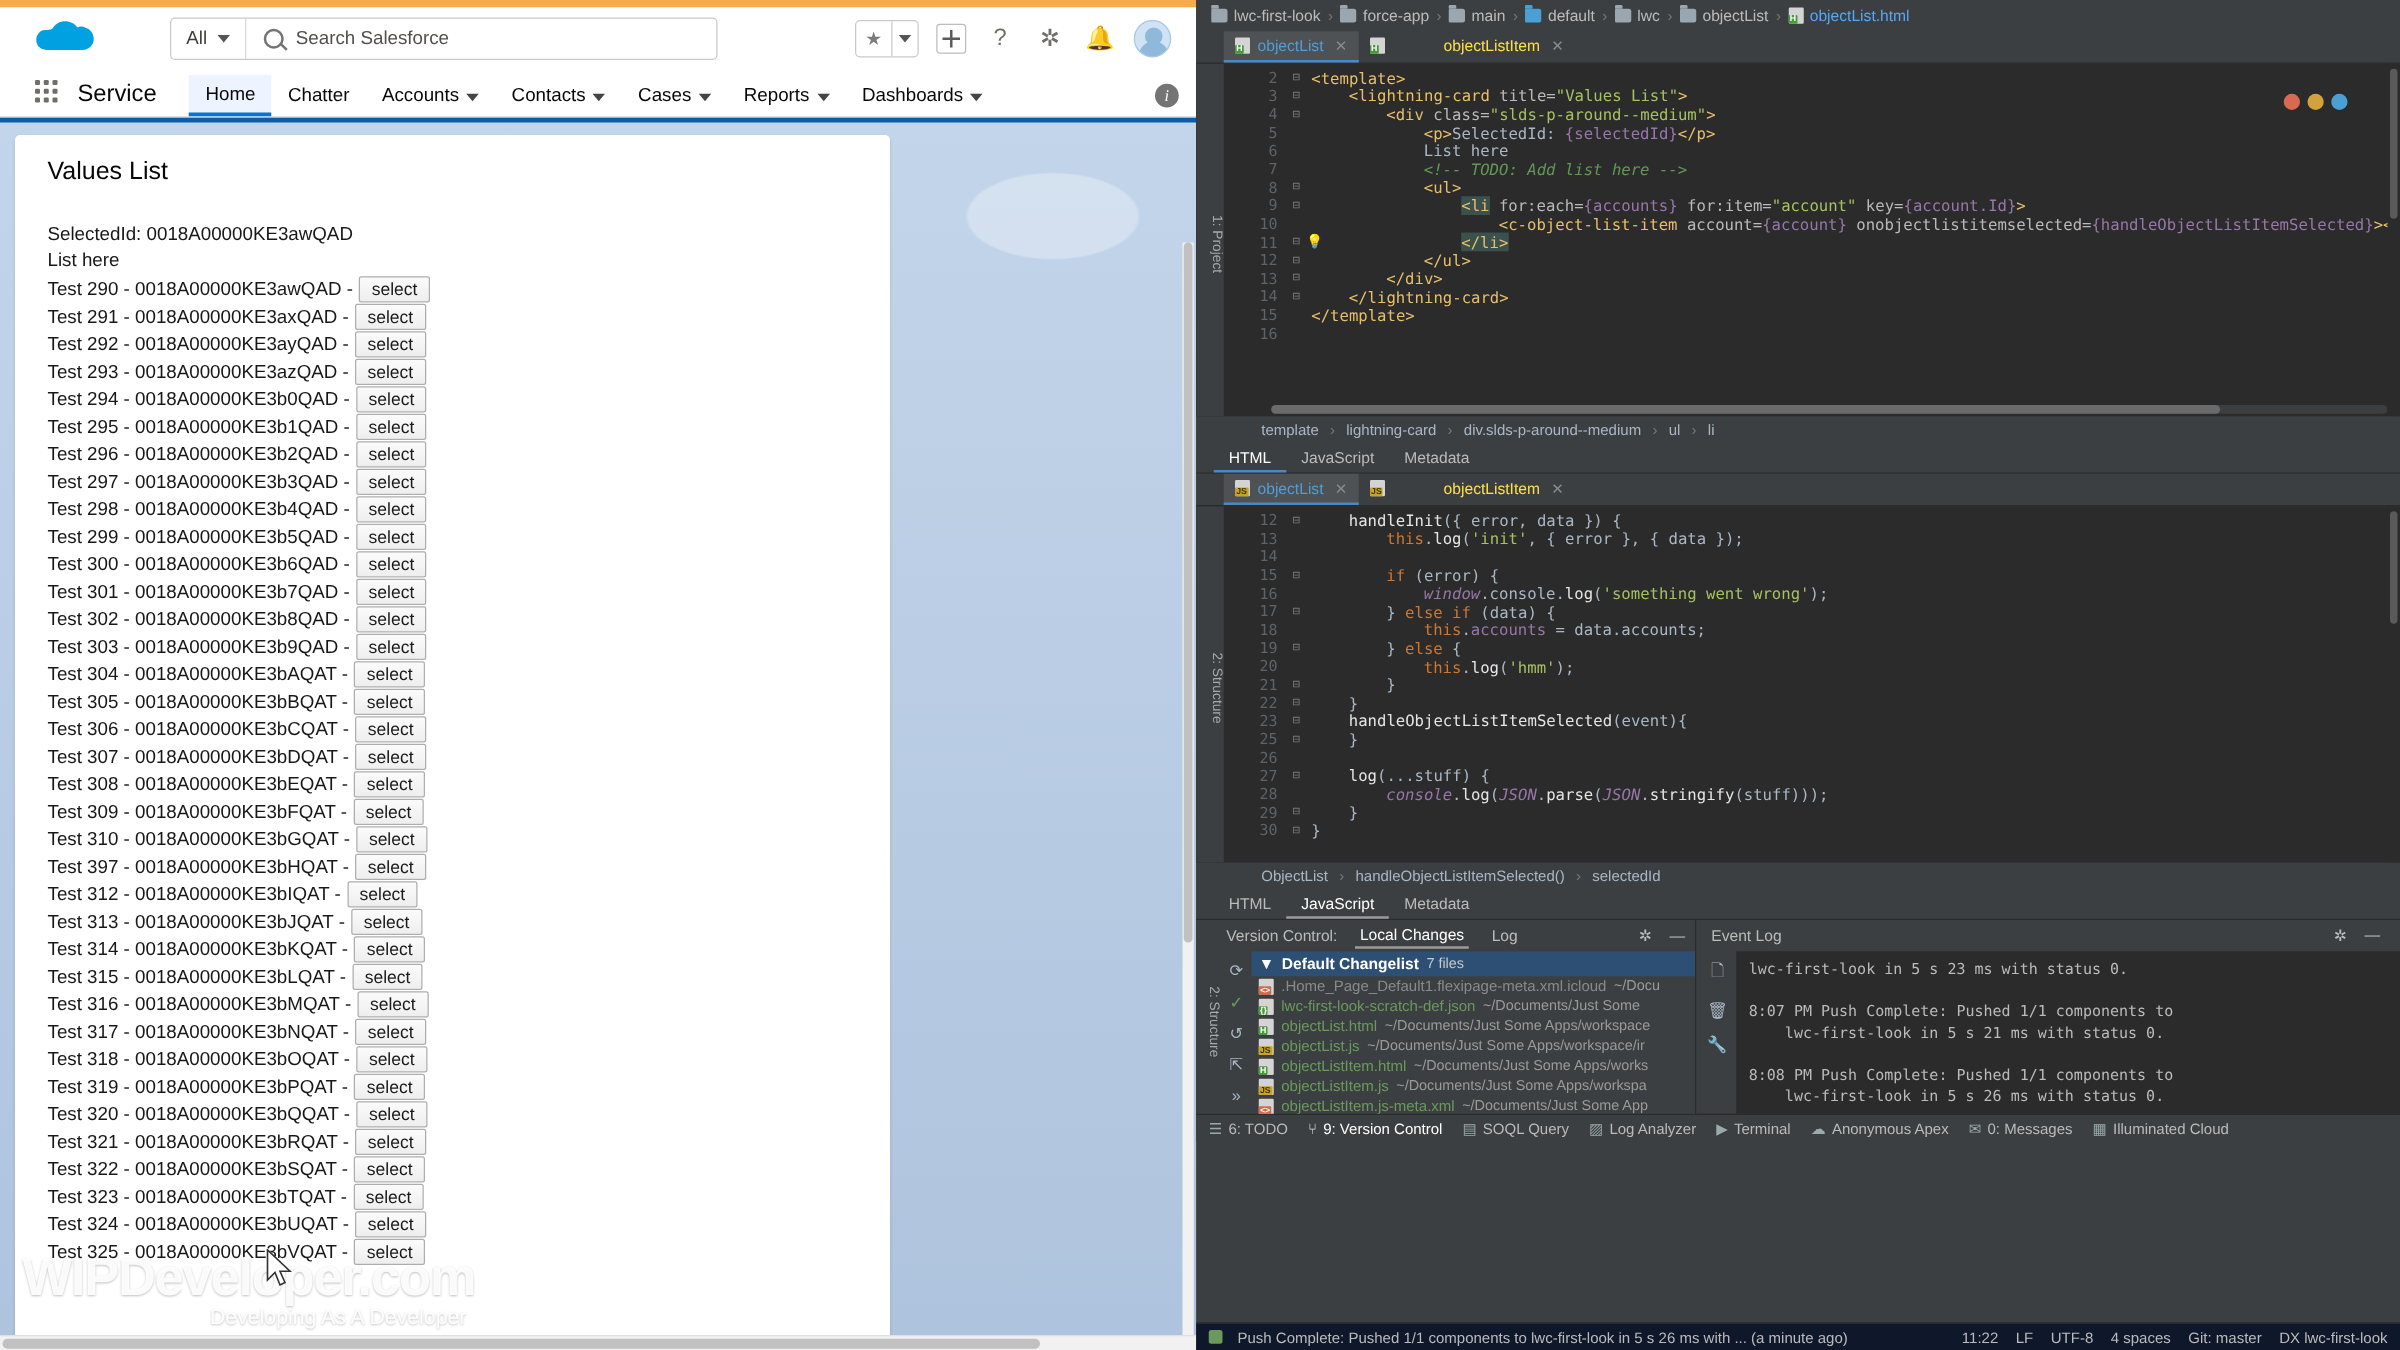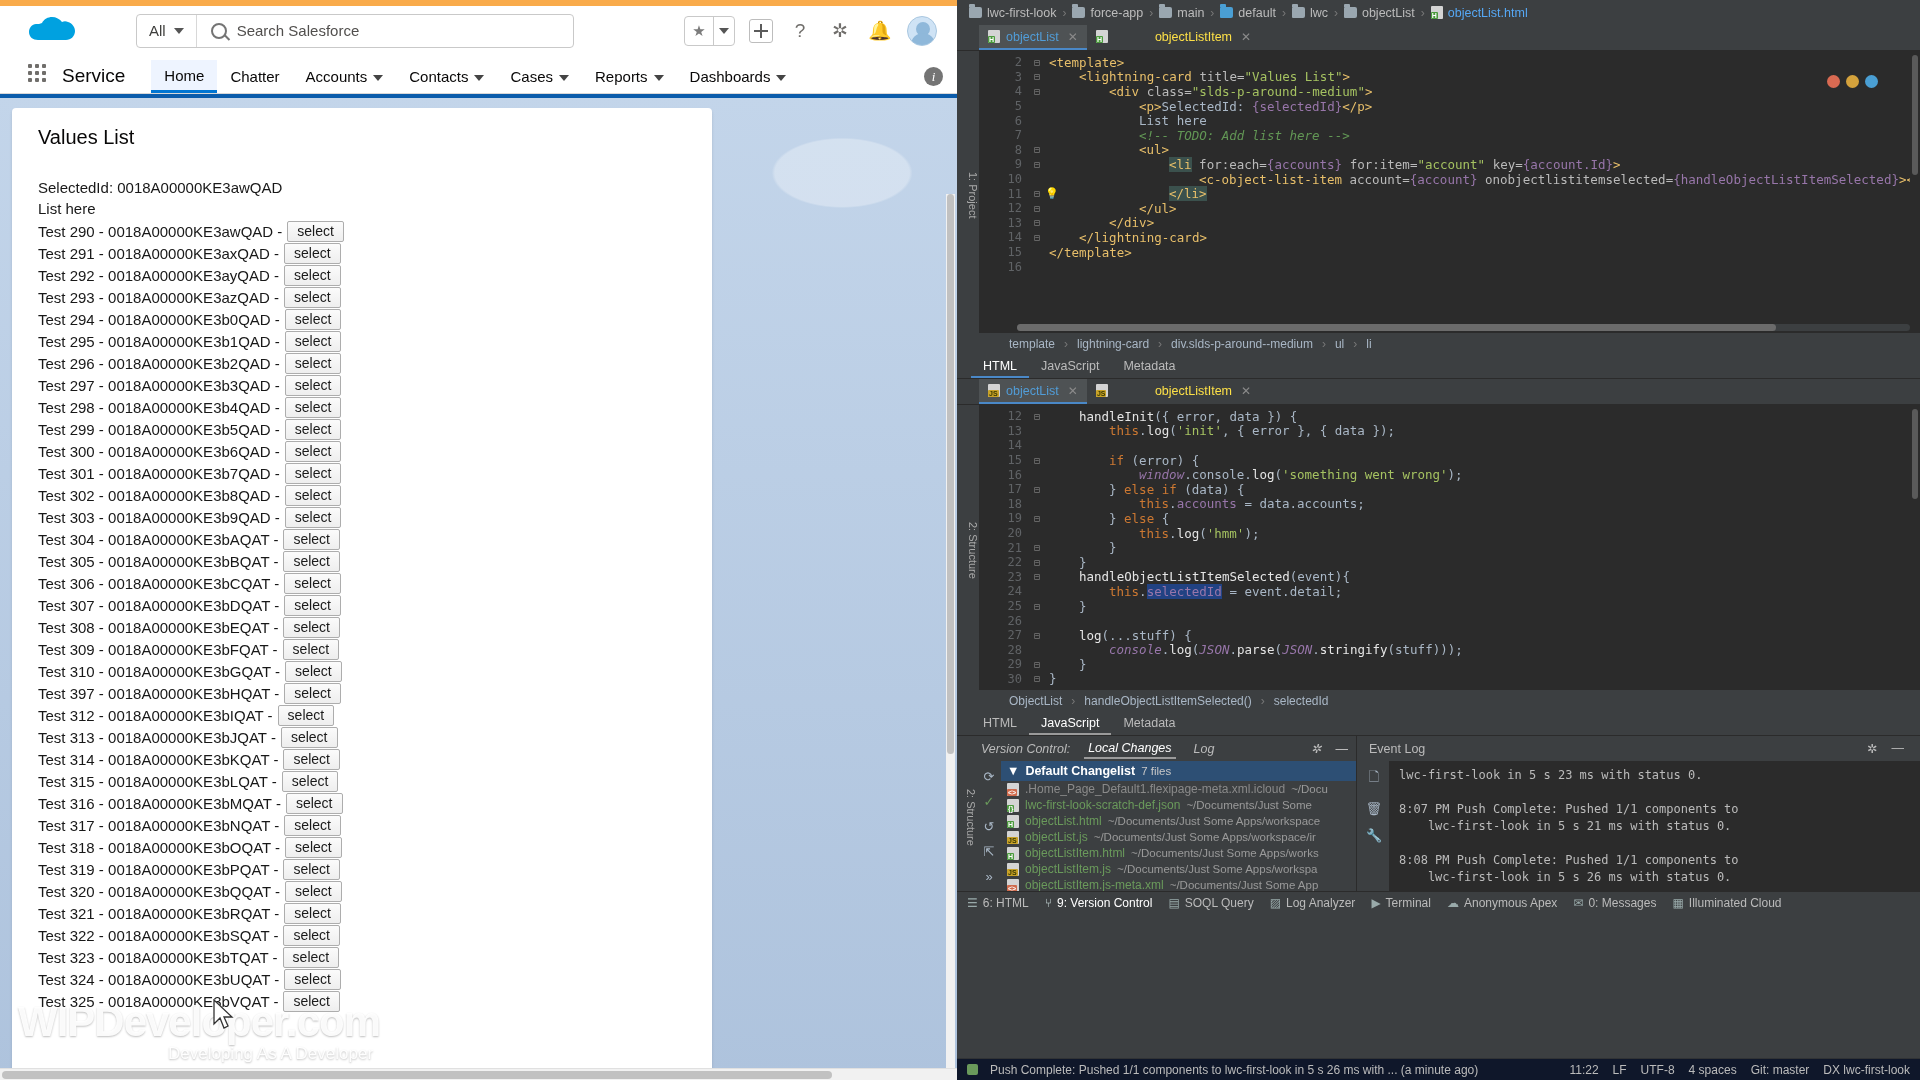--- a/index.html
+++ b/index.html
@@ -795,21 +795,20 @@
           <div class="code-row"><span class="gutter">14</span><span class="fold"></span><span class="code-text" style="padding-left: 6px;"></span></div>
           <div class="code-row"><span class="gutter">15</span><span class="fold">⊟</span><span class="code-text" style="padding-left: 66px;"><span class="hl-kw">if</span><span class="hl-txt"> (error) {</span></span></div>
           <div class="code-row"><span class="gutter">16</span><span class="fold"></span><span class="code-text" style="padding-left: 96px;"><span class="hl-field" style="font-style:italic">window</span><span class="hl-txt">.console.</span><span class="hl-fn">log</span><span class="hl-txt">(</span><span class="hl-str">'something went wrong'</span><span class="hl-txt">);</span></span></div>
           <div class="code-row"><span class="gutter">17</span><span class="fold">⊟</span><span class="code-text" style="padding-left: 66px;"><span class="hl-txt">} </span><span class="hl-kw">else if</span><span class="hl-txt"> (data) {</span></span></div>
           <div class="code-row"><span class="gutter">18</span><span class="fold"></span><span class="code-text" style="padding-left: 96px;"><span class="hl-kw">this</span><span class="hl-txt">.</span><span class="hl-field">accounts</span><span class="hl-txt"> = data.accounts;</span></span></div>
           <div class="code-row"><span class="gutter">19</span><span class="fold">⊟</span><span class="code-text" style="padding-left: 66px;"><span class="hl-txt">} </span><span class="hl-kw">else</span><span class="hl-txt"> {</span></span></div>
           <div class="code-row"><span class="gutter">20</span><span class="fold"></span><span class="code-text" style="padding-left: 96px;"><span class="hl-kw">this</span><span class="hl-txt">.</span><span class="hl-fn">log</span><span class="hl-txt">(</span><span class="hl-str">'hmm'</span><span class="hl-txt">);</span></span></div>
           <div class="code-row"><span class="gutter">21</span><span class="fold">⊟</span><span class="code-text" style="padding-left: 66px;"><span class="hl-txt">}</span></span></div>
           <div class="code-row"><span class="gutter">22</span><span class="fold">⊟</span><span class="code-text" style="padding-left: 36px;"><span class="hl-txt">}</span></span></div>
           <div class="code-row"><span class="gutter">23</span><span class="fold">⊟</span><span class="code-text" style="padding-left: 36px;"><span class="hl-fn">handleObjectListItemSelected</span><span class="hl-txt">(event){</span></span></div>
-          <div class="code-row"><span class="gutter">24</span><span class="fold"></span><span class="code-text" style="padding-left: 66px;"><span class="hl-kw">this</span><span class="hl-txt">.</span><span class="sel-block hl-field">selectedId</span><span class="hl-txt"> = event.detail;</span></span></div>
           <div class="code-row"><span class="gutter">25</span><span class="fold">⊟</span><span class="code-text" style="padding-left: 36px;"><span class="hl-txt">}</span></span></div>
           <div class="code-row"><span class="gutter">26</span><span class="fold"></span><span class="code-text" style="padding-left: 6px;"></span></div>
           <div class="code-row"><span class="gutter">27</span><span class="fold">⊟</span><span class="code-text" style="padding-left: 36px;"><span class="hl-fn">log</span><span class="hl-txt">(...stuff) {</span></span></div>
           <div class="code-row"><span class="gutter">28</span><span class="fold"></span><span class="code-text" style="padding-left: 66px;"><span class="hl-field" style="font-style:italic">console</span><span class="hl-txt">.</span><span class="hl-fn">log</span><span class="hl-txt">(</span><span class="hl-field" style="font-style:italic">JSON</span><span class="hl-txt">.</span><span class="hl-fn">parse</span><span class="hl-txt">(</span><span class="hl-field" style="font-style:italic">JSON</span><span class="hl-txt">.</span><span class="hl-fn">stringify</span><span class="hl-txt">(stuff)));</span></span></div>
           <div class="code-row"><span class="gutter">29</span><span class="fold">⊟</span><span class="code-text" style="padding-left: 36px;"><span class="hl-txt">}</span></span></div>
           <div class="code-row"><span class="gutter">30</span><span class="fold">⊟</span><span class="code-text" style="padding-left: 6px;"><span class="hl-txt">}</span></span></div>
         </div>
       <div class="vscroll-right">
           <i style="height:90px"></i>
         </div>
@@ -825,21 +824,21 @@
 
     <div class="ed-subtabs">
       <div class="ed-subtab">HTML</div>
       <div class="ed-subtab active grey">JavaScript</div>
       <div class="ed-subtab">Metadata</div>
     </div>
 
     <div class="tool-row">
       <div class="tool-left">
         <div class="vc-striplabel">2: Structure</div>
-        <div class="tool-header" style="padding-left:24px;font-style:italic;">
+        <div class="tool-header" style="padding-left:24px;">
           <span>Version Control:</span>
           <span class="ttab active">Local Changes</span>
           <span class="ttab">Log</span>
           <span class="spacer"></span>
           <span>✲</span>
           <span>—</span>
         </div>
         <div class="vc-icons">
           <span>⟳</span>
           <span style="color:#6a9a5b">✓</span>
@@ -928,21 +927,21 @@
             <div class="ev-line">&nbsp;</div>
             <div class="ev-line">8:08 PM Push Complete: Pushed 1/1 components to</div>
             <div class="ev-line">    lwc-first-look in 5 s 26 ms with status 0.</div>
           </div>
       </div>
     </div>
 
     <div class="bottom-strip" id="bottom-strip">
         <span class="bs-item">
           <span style="color: rgb(153, 170, 170);">☰</span>
-          <span>6: HTML</span>
+          <span>6: TODO</span>
         </span>
         <span class="bs-item active">
           <span style="color: rgb(204, 221, 221);">⑂</span>
           <span>9: Version Control</span>
         </span>
         <span class="bs-item">
           <span style="color: rgb(153, 170, 170);">▤</span>
           <span>SOQL Query</span>
         </span>
         <span class="bs-item">

